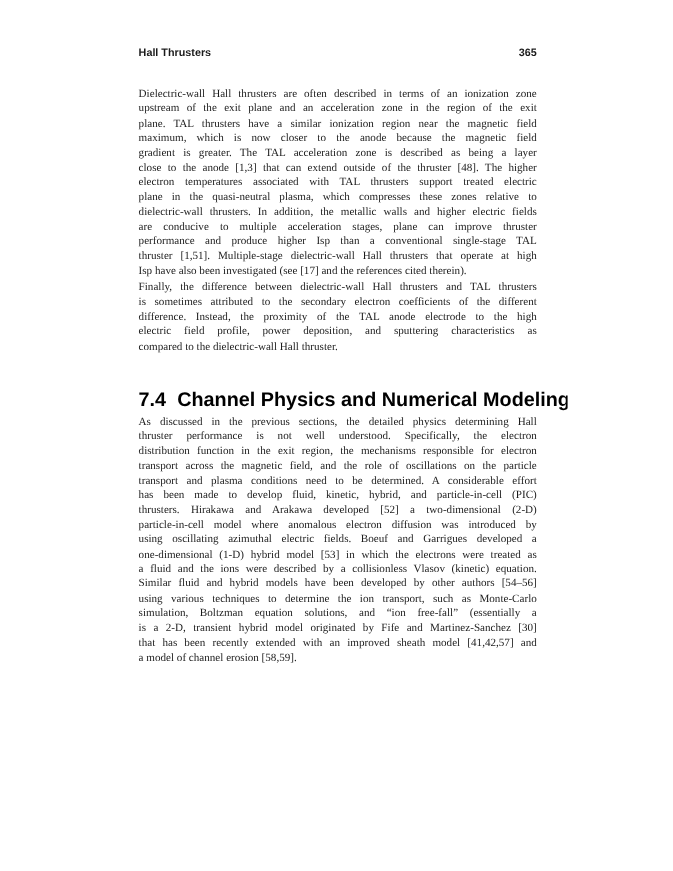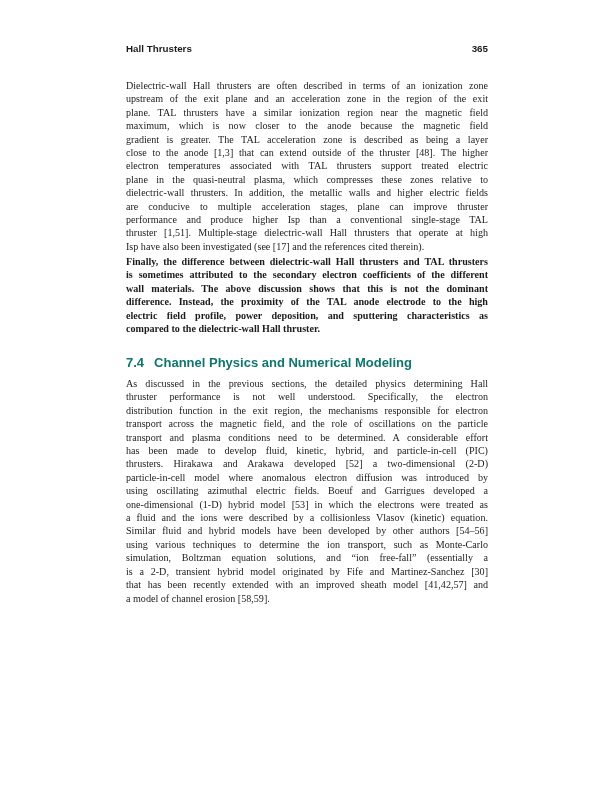--- a/index.html
+++ b/index.html
@@ -46,30 +46,30 @@
     text-align-last: left;
   }
   .section-heading {
     position: absolute;
     left: 126px;
     top: 355px;
     width: 362px;
     margin: 0;
     font-family: "Liberation Sans", sans-serif;
     font-weight: bold;
-    font-size: 13px;
+    font-size: 18px;
     line-height: 16px;
-    color: #0f766e;
+    color: #000000;
     white-space: nowrap;
   }
   .section-heading .sec-num {
     margin-right: 10px;
   }
   #para-1 { top: 79px; }
-  #para-2 { top: 255px; font-weight: bold; }
+  #para-2 { top: 255px; }
   #para-3 { top: 377px; }
 </style>
 </head>
 <body>
 
 <div class="page">
 
   <header class="running-header">
     <span>Hall Thrusters</span>
     <span>365</span>
@@ -87,21 +87,20 @@
       <div class="line">dielectric-wall thrusters. In addition, the metallic walls and higher electric fields</div>
       <div class="line">are conducive to multiple acceleration stages, plane can improve thruster</div>
       <div class="line">performance and produce higher Isp than a conventional single-stage TAL</div>
       <div class="line">thruster [1,51]. Multiple-stage dielectric-wall Hall thrusters that operate at high</div>
       <div class="line last">Isp have also been investigated (see [17] and the references cited therein).</div>
     </div>
 
   <div id="para-2" class="para">
       <div class="line">Finally, the difference between dielectric-wall Hall thrusters and TAL thrusters</div>
       <div class="line">is sometimes attributed to the secondary electron coefficients of the different</div>
-      <div class="line">wall materials. The above discussion shows that this is not the dominant</div>
       <div class="line">difference. Instead, the proximity of the TAL anode electrode to the high</div>
       <div class="line">electric field profile, power deposition, and sputtering characteristics as</div>
       <div class="line last">compared to the dielectric-wall Hall thruster.</div>
     </div>
 
   <h2 class="section-heading">
     <span class="sec-num">7.4</span><span>Channel Physics and Numerical Modeling</span>
   </h2>
 
   <div id="para-3" class="para">

